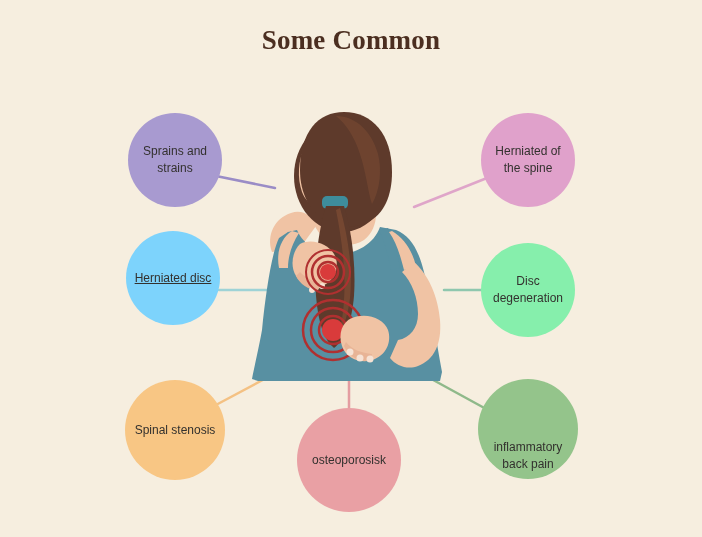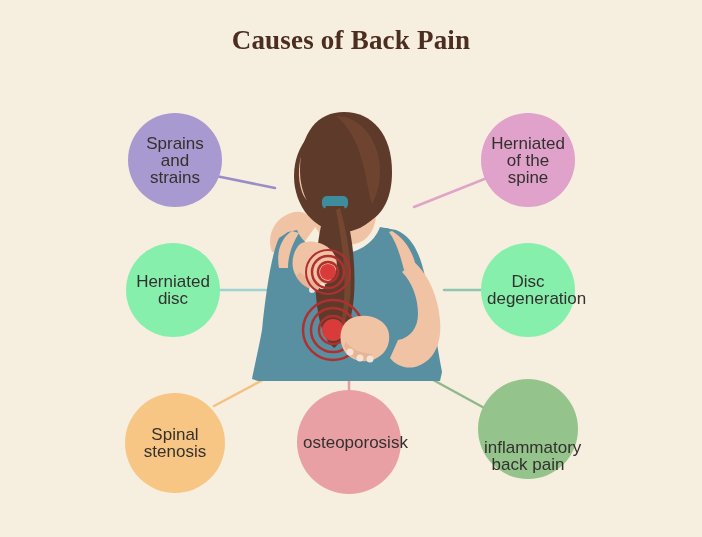--- a/index.html
+++ b/index.html
@@ -36,21 +36,21 @@
     display: block;
   }
   .node {
     position: absolute;
     border-radius: 50%;
     display: flex;
     align-items: center;
     justify-content: center;
     text-align: center;
     color: #33312E;
-    font-size: 17px;
+    font-size: 12px;
     line-height: 17px;
     box-sizing: border-box;
     padding: 6px;
   }
   .node span {
     display: block;
     width: 100%;
   }
   .art {
     position: absolute;
@@ -67,21 +67,21 @@
     width: 702px;
     height: 537px;
   }
 </style>
 </head>
 <body>
 
 <div id="canvas" style="background: rgb(246, 238, 223);">
 
   <div id="title" style="color: rgb(75, 46, 32);">
-    <span class="t-line">Causes of Back Pain</span>
+    <span class="t-line">Some Common</span>
   </div>
 
   <svg class="lines" id="connector-layer" viewBox="0 0 702 537">
       <line x1="216" y1="176" x2="275" y2="188" stroke="#9A8CC6" stroke-width="2.5" stroke-linecap="round"></line>
       <line x1="219" y1="290" x2="281" y2="290" stroke="#9ED3D6" stroke-width="2.5" stroke-linecap="round"></line>
       <line x1="214" y1="406" x2="272" y2="375" stroke="#F4C183" stroke-width="2.5" stroke-linecap="round"></line>
       <line x1="349" y1="408" x2="349" y2="372" stroke="#E49DA1" stroke-width="2.5" stroke-linecap="round"></line>
       <line x1="487" y1="178" x2="414" y2="207" stroke="#DFA5C9" stroke-width="2.5" stroke-linecap="round"></line>
       <line x1="482" y1="290" x2="444" y2="290" stroke="#8FC7AE" stroke-width="2.5" stroke-linecap="round"></line>
       <line x1="488" y1="410" x2="404" y2="364" stroke="#8FB98A" stroke-width="2.5" stroke-linecap="round"></line>
@@ -146,27 +146,27 @@
       <circle cx="350" cy="352" r="3.5" fill="#F6E2D4"></circle>
       <circle cx="360" cy="358" r="3.5" fill="#F6E2D4"></circle>
       <circle cx="370" cy="359" r="3.5" fill="#F6E2D4"></circle>
     </g>
   </svg>
 
   <div id="node-layer">
       <div class="node" style="left: 128px; top: 113px; width: 94px; height: 94px; background: rgb(168, 154, 208);">
         <span>Sprains and strains</span>
       </div>
-      <div class="node" style="left: 126px; top: 243px; width: 94px; height: 94px; background: #86efac;">
+      <div class="node" style="left: 126px; top: 231px; width: 94px; height: 94px; background: #7dd3fc; text-decoration: underline;">
         <span>Herniated disc</span>
       </div>
-      <div class="node" style="left: 125px; top: 393px; width: 100px; height: 100px; background: rgb(248, 198, 132);">
+      <div class="node" style="left: 125px; top: 380px; width: 100px; height: 100px; background: rgb(248, 198, 132);">
         <span>Spinal stenosis</span>
       </div>
-      <div class="node" style="left: 297px; top: 390px; width: 104px; height: 104px; background: rgb(233, 160, 164);">
+      <div class="node" style="left: 297px; top: 408px; width: 104px; height: 104px; background: rgb(233, 160, 164);">
         <span>osteoporosisk</span>
       </div>
       <div class="node" style="left: 481px; top: 113px; width: 94px; height: 94px; background: rgb(224, 161, 203);">
         <span>Herniated of the spine</span>
       </div>
       <div class="node" style="left: 481px; top: 243px; width: 94px; height: 94px; background: #86efac;">
         <span>Disc degeneration</span>
       </div>
       <div class="node" style="left: 478px; top: 379px; width: 100px; height: 100px; background: rgb(148, 196, 139); align-items: flex-end;">
         <span>inflammatory back pain</span>

